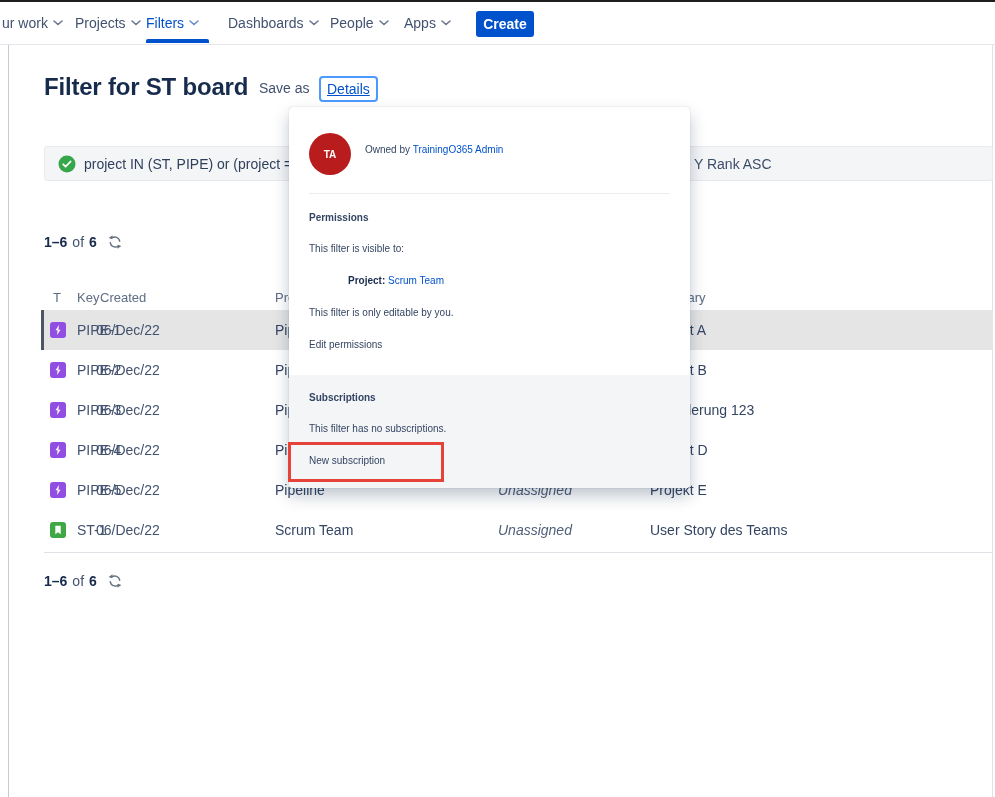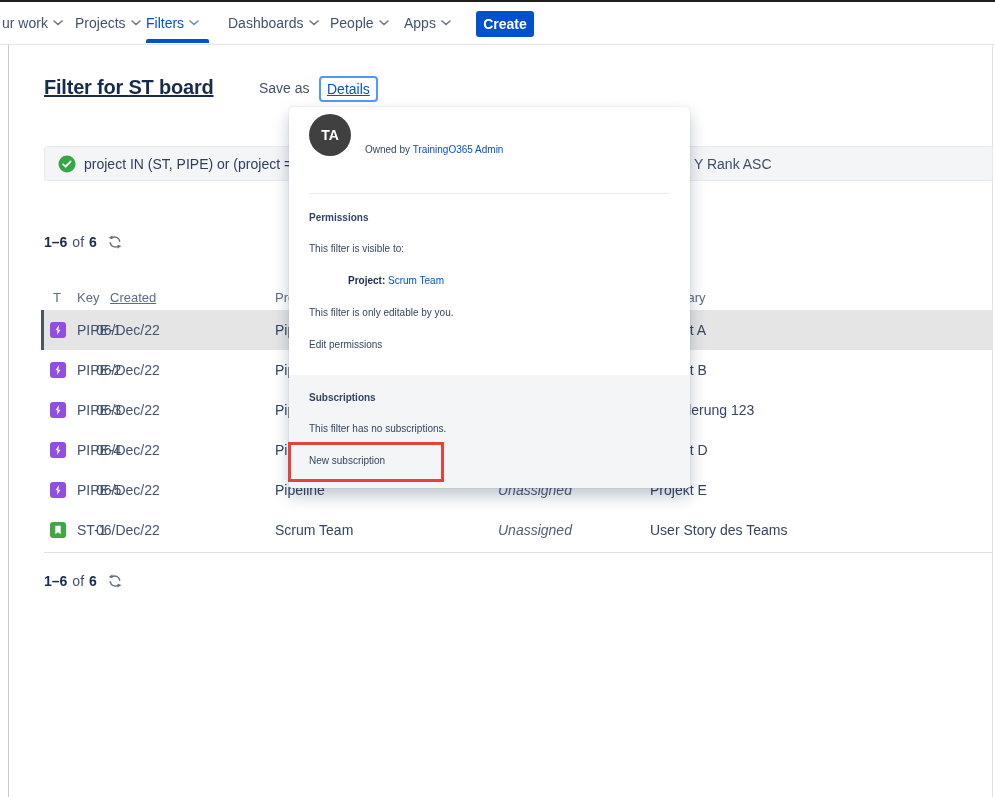--- a/index.html
+++ b/index.html
@@ -19,21 +19,21 @@
   .nav-item.active { color:#0052CC; }
   #nav-underline { left:146px; top:39px; width:63px; height:4px; background:#0052CC; border-radius:2px 2px 0 0; }
   #create-btn { left:476px; top:9px; width:58px; height:26px; background:#0052CC; color:#fff;
     font-size:14px; font-weight:700; border:none; border-radius:3px; cursor:pointer; }
 
   
   #v-left { left:8px; top:45px; width:1px; height:752px; background:#C5CAD3; }
   #v-right { left:992px; top:45px; width:1px; height:752px; background:#E0E2E6; }
 
   
-  #page-title { left:44px; top:71px; font-size:20px; font-weight:600; line-height:32px; letter-spacing:-.2px;text-decoration:underline; }
+  #page-title { left:44px; top:71px; font-size:24px; font-weight:600; line-height:32px; letter-spacing:-.2px; }
   #save-as { left:259px; top:80px; font-size:14px; line-height:17px; color:#42526E; cursor:pointer; }
   #details-btn { left:319px; top:76px; border:2px solid #4C9AFF; border-radius:4px; padding:2px 6px;
     background:#fff; cursor:pointer; }
   #details-btn span { font-size:14px; line-height:18px; color:#0052CC; text-decoration:underline; }
 
   
   #query-bar { left:44px; top:146px; width:949px; height:35px; background:#F4F5F7;
     border:1px solid #E8EAEE; border-radius:3px; }
   #query-bar .check { position:absolute; left:13px; top:8px; }
   #jql-left { position:absolute; left:39px; top:50%; transform:translateY(-50%); font-size:14px; color:#2E3F5C; white-space:nowrap; }
@@ -43,41 +43,41 @@
   .pagination { display:flex; align-items:center; gap:5px; height:20px; font-size:14px; }
   .pg-bold { font-weight:700; color:#172B4D; }
   .pg-of { color:#42526E; }
   .pg-refresh { margin-left:5px; cursor:pointer; display:flex; }
   #pagination-top { left:44px; top:232px; }
   #pagination-bottom { left:44px; top:571px; }
 
   
   #table-header { left:44px; top:288px; width:949px; height:20px; font-size:13px; color:#5E6C84; }
   #table-header span { position:absolute; top:0; line-height:20px; }
-  .th-type { left:9px; } .th-key { left:33px; } .th-created { left:66px;text-decoration:underline; }
+  .th-type { left:9px; } .th-key { left:33px; } .th-created { left:56px; }
   .th-project { left:231px; } .th-summary { left:606px; }
 
   #rows { left:41px; top:310px; width:952px; }
   .row { position:relative; height:40px; border-left:3px solid transparent; cursor:pointer; }
   .row.selected { background:#e5e5e5; border-left-color:#4D5662; }
   .row .cell { position:absolute; top:0; line-height:40px; font-size:14px; white-space:nowrap; }
   .c-type { left:6px; top:12px !important; line-height:0 !important; }
   .c-key { left:33px; color:#42526E; }
   .c-created { left:52px; color:#42526E; }
   .c-project { left:231px; color:#344563; }
   .c-assignee { left:442px; color:#505F79; font-style:italic;margin-left:12px; }
   .c-summary { left:606px; color:#344563; }
   #table-bottom-border { left:44px; top:552px; width:949px; height:1px; background:#DFE1E6; }
 
   
   #popup { left:289px; top:107px; width:401px; height:381px; background:#fff; border-radius:4px;
     box-shadow:0 8px 16px rgba(9,30,66,.25), 0 0 1px rgba(9,30,66,.31); z-index:10; }
   #popup .p-abs { position:absolute; font-size:10px; line-height:20px; color:#344563; }
-  #avatar { left:20px; top:7px; width:42px; height:42px; border-radius:50%; background:#404040;
-    color:#fff; font-size:14px; font-weight:700; display:flex; align-items:center; justify-content:center; }
+  #avatar { left:20px; top:26px; width:42px; height:42px; border-radius:50%; background:#b91c1c;
+    color:#fff; font-size:10px; font-weight:700; display:flex; align-items:center; justify-content:center; }
   #owned-line { left:76px; top:33px; color:#42526E; }
   .link { color:#0052CC; cursor:pointer; }
   #popup-divider { left:20px; top:86px; width:361px; height:1px; background:#EBECF0; }
   .p-heading { font-weight:600; color:#172B4D; }
   #p-perm-title { left:20px; top:101px; }
   #p-visible { left:20px; top:132px; }
   #p-share { left:59px; top:164px;text-align:right; }
   #p-share b { color:#172B4D; }
   #p-editable { left:20px; top:196px; }
   #p-editlink { left:20px; top:228px; }

